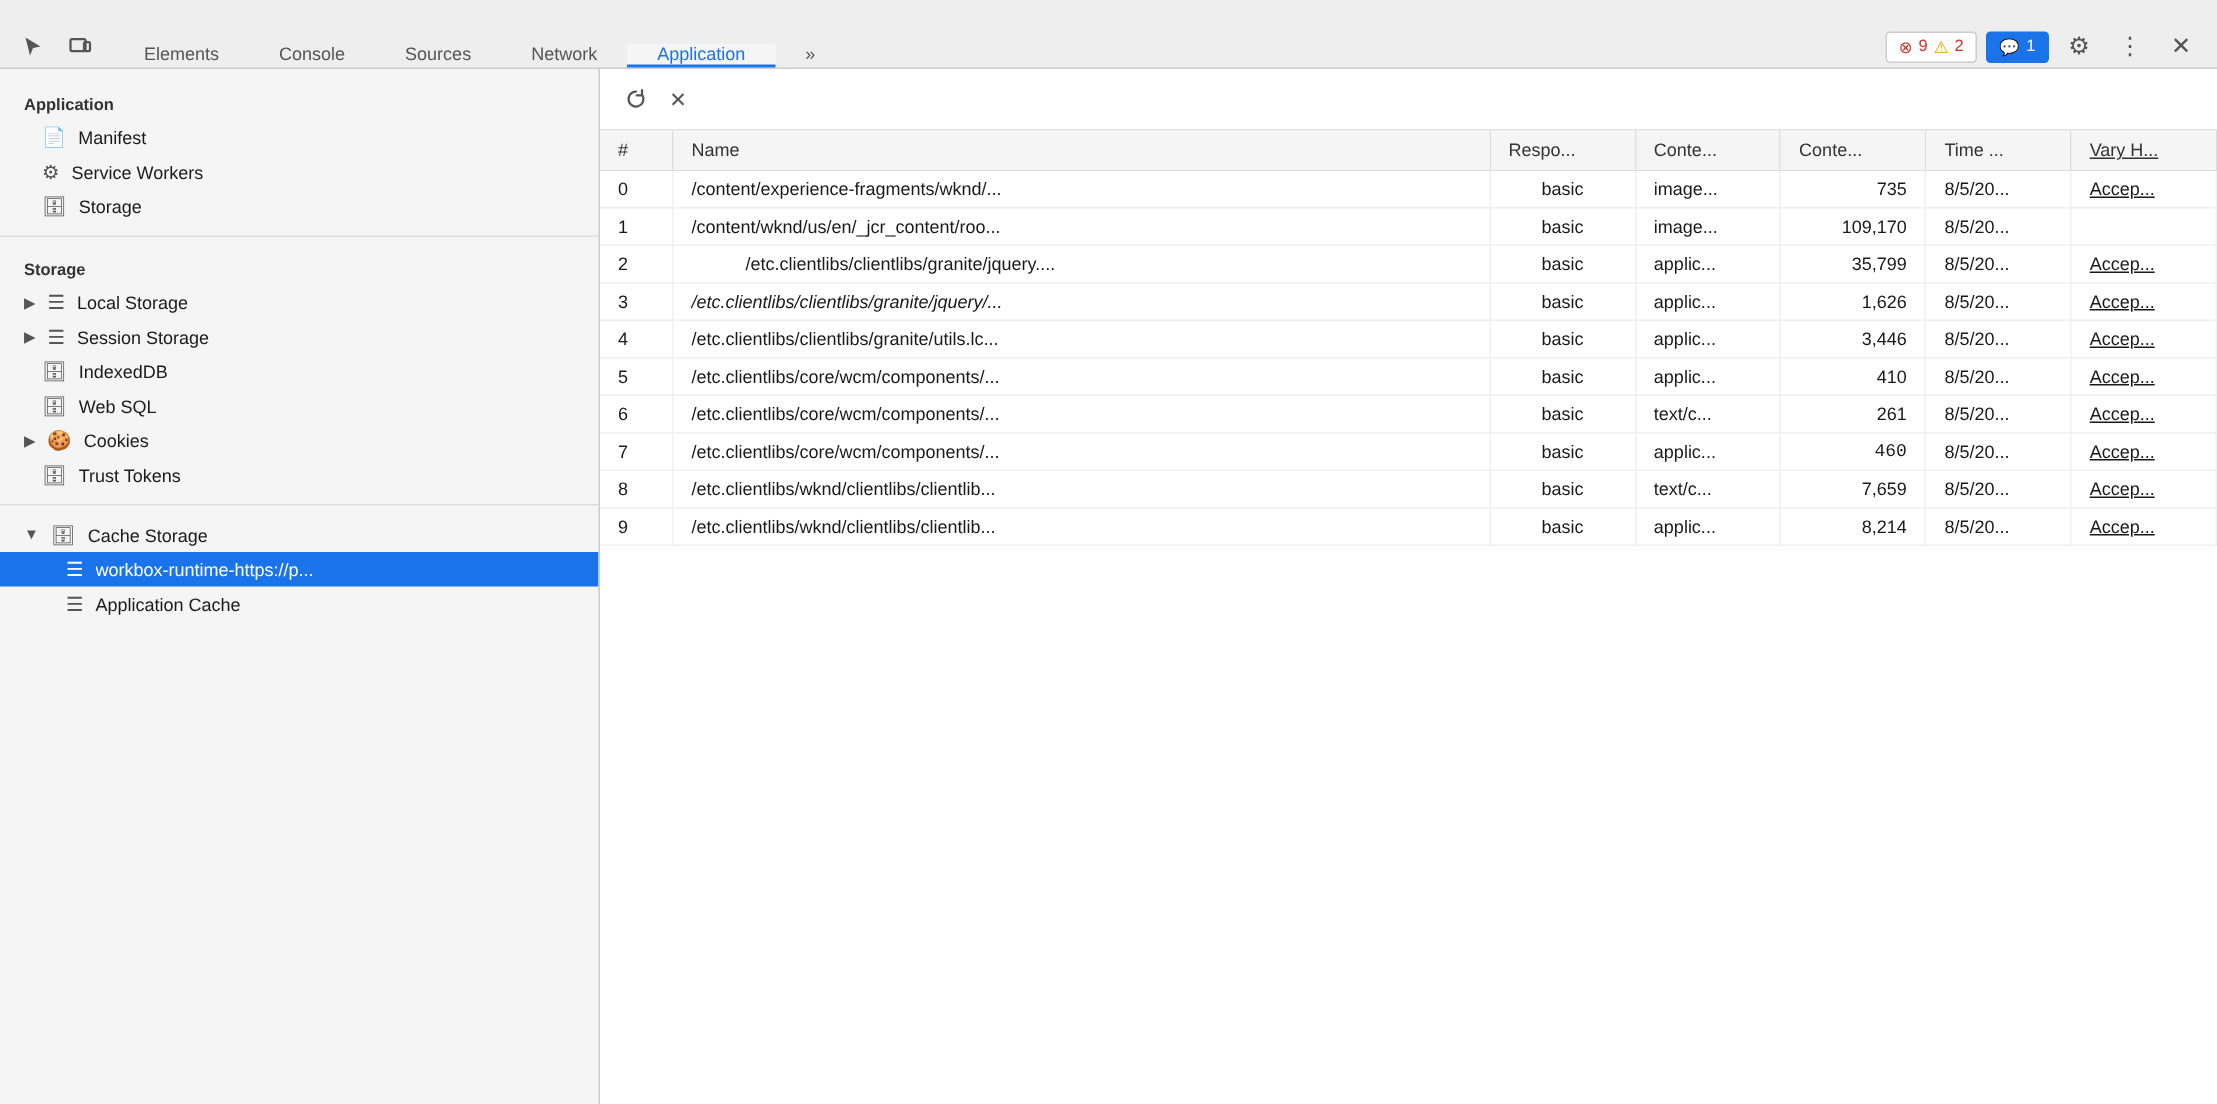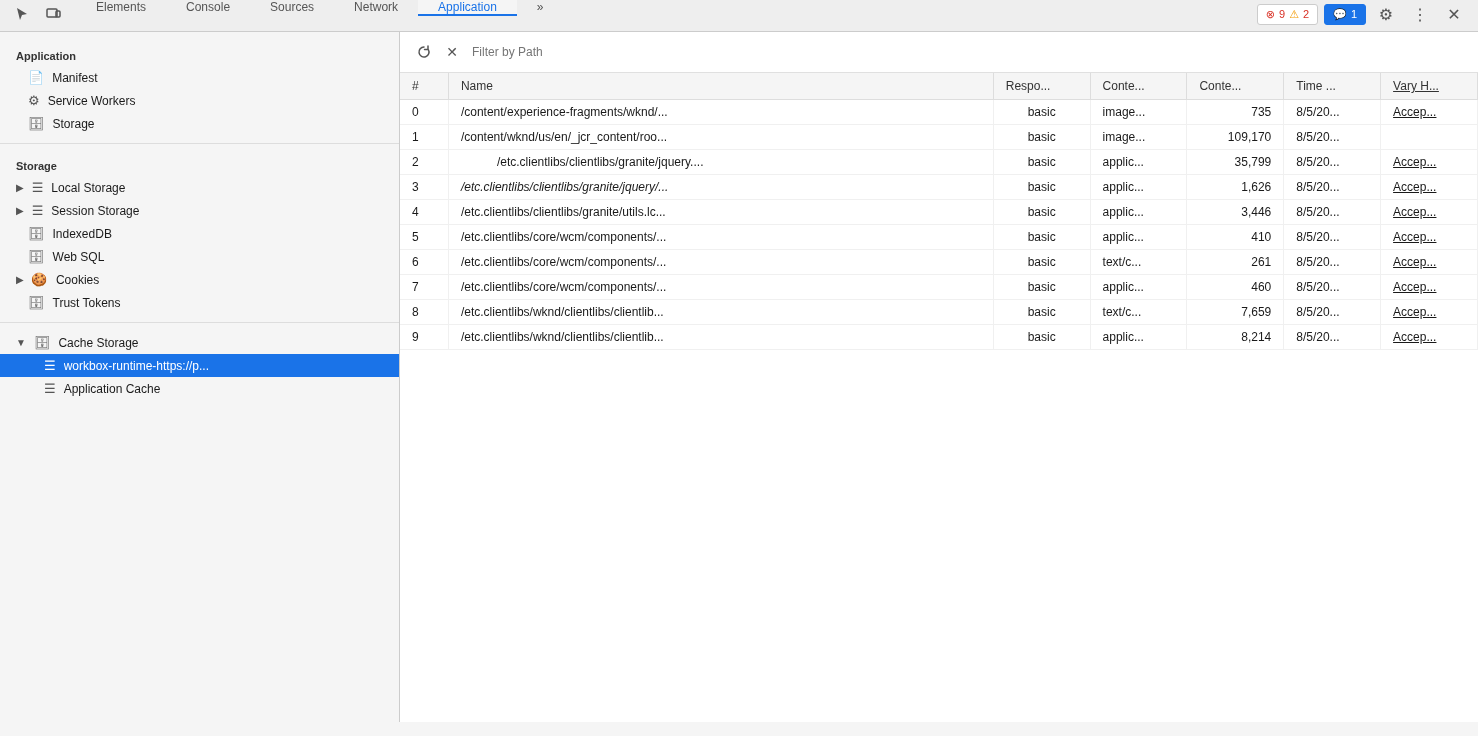--- a/index.html
+++ b/index.html
@@ -1,21 +1,21 @@
 <!DOCTYPE html>
 <html><head>
   <meta charset="utf-8">
   <style>
     * { box-sizing: border-box; margin: 0; padding: 0; }
     body { font-family: -apple-system, BlinkMacSystemFont, 'Segoe UI', sans-serif; font-size: 12px; background: #f5f5f5; color: #1a1a1a; overflow: hidden; }
 
     
     .tab-bar {
-      display: flex; align-items: flex-start; background: #eee;
-      border-bottom: 1px solid #ccc; height: 32px; position: relative;
+      display: flex; align-items: flex-end; background: #eee;
+      border-bottom: 1px solid #ccc; height: 46px; position: relative;
     }
     .tab-bar-left { display: flex; align-items: center; padding: 0 8px; gap: 4px; }
     .tab-icon-btn { width: 28px; height: 28px; display: flex; align-items: center; justify-content: center; cursor: pointer; border-radius: 3px; }
     .tabs { display: flex; align-items: stretch; flex: 1; }
     .tab {
       padding: 0 20px; display: flex; align-items: center; cursor: pointer;
       font-size: 12px; color: #555; border-bottom: 2px solid transparent;
       white-space: nowrap;
     }
     .tab.active { color: #1a73e8; border-bottom: 2px solid #1a73e8; background: #f5f5f5; }
@@ -212,21 +212,20 @@
 
     <div class="filter-bar">
       <div class="filter-icon-btn">
         <svg width="14" height="14" viewBox="0 0 14 14" fill="#555">
           <path d="M7 2a5 5 0 1 0 4.33 2.5M11 1v3.5H7.5" stroke="#555" stroke-width="1.5" fill="none" stroke-linecap="round"></path>
         </svg>
       </div>
       <div class="filter-icon-btn">
         <span style="font-size:14px; color:#555;">✕</span>
       </div>
-      <input class="filter-input" type="text" placeholder="Filter by Path" style="">
     </div>
 
     <div class="table-scroll">
       <table class="data-table">
         <thead>
           <tr>
             <th class="col-num">#</th>
             <th class="col-name">Name</th>
             <th class="col-response">Respo...</th>
             <th class="col-content-type">Conte...</th>
@@ -297,21 +296,21 @@
       <td class="col-content-type">text/c...</td>
       <td class="col-content-length" style="text-align:right;">261</td>
       <td class="col-time">8/5/20...</td>
       <td class="col-vary">Accep...</td>
     </tr>
             <tr>
       <td class="col-num">7</td>
       <td class="col-name" style="max-width:450px;overflow:hidden;text-overflow:ellipsis;white-space:nowrap;">/etc.clientlibs/core/wcm/components/...</td>
       <td class="col-response">basic</td>
       <td class="col-content-type">applic...</td>
-      <td class="col-content-length" style="text-align:right;">460</td>
+      <td class="col-content-length" style="text-align:right;font-family:Liberation Mono, monospace;">460</td>
       <td class="col-time">8/5/20...</td>
       <td class="col-vary">Accep...</td>
     </tr>
             <tr>
       <td class="col-num">8</td>
       <td class="col-name" style="max-width:450px;overflow:hidden;text-overflow:ellipsis;white-space:nowrap;">/etc.clientlibs/wknd/clientlibs/clientlib...</td>
       <td class="col-response">basic</td>
       <td class="col-content-type">text/c...</td>
       <td class="col-content-length" style="text-align:right;">7,659</td>
       <td class="col-time">8/5/20...</td>

